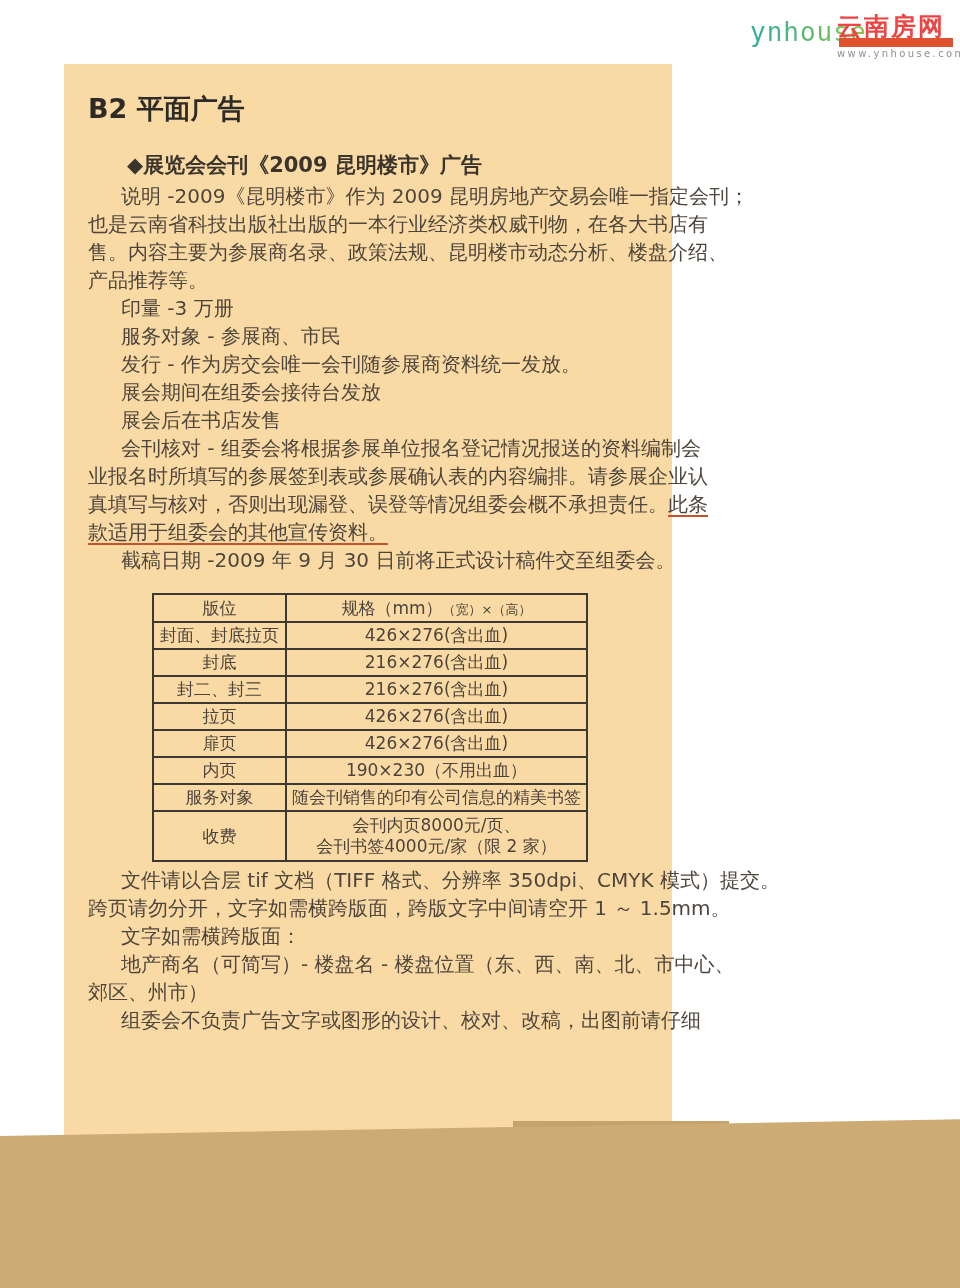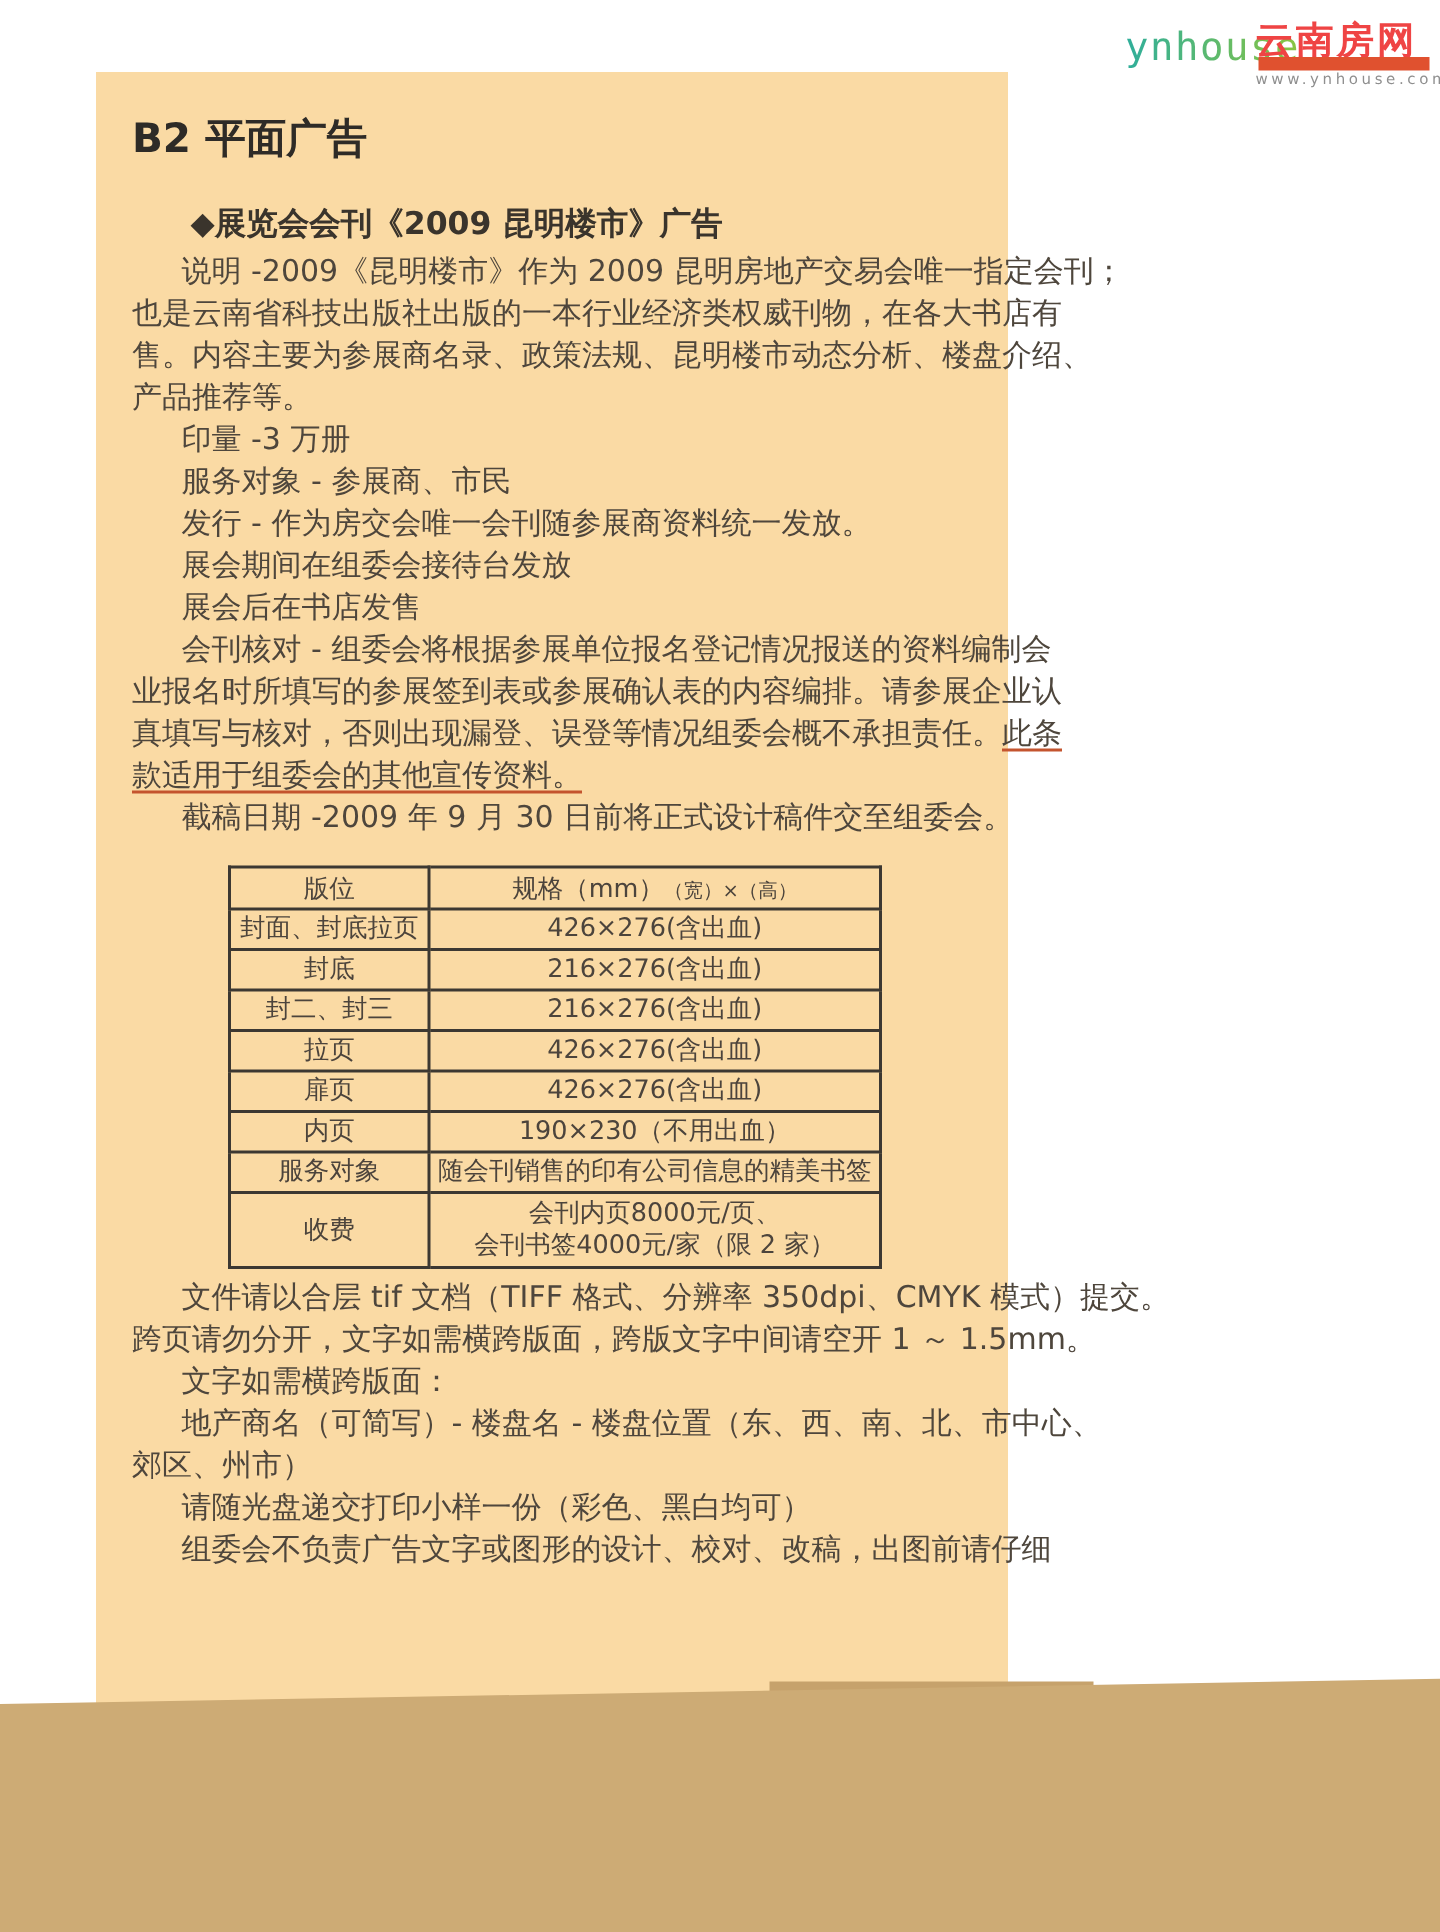--- a/index.html
+++ b/index.html
@@ -11,21 +11,21 @@
         font-size:26px;letter-spacing:1px;font-weight:normal;
         background:linear-gradient(90deg,#2fae9b,#8bc540);
         -webkit-background-clip:text;background-clip:text;color:transparent;}
   .brand{position:absolute;left:89px;top:0px;font-size:25px;font-weight:bold;color:#ef4444;
         letter-spacing:2px;white-space:nowrap;}
   .tagbar{position:absolute;left:91px;top:28px;width:114px;height:9px;background:#e0512f;
         overflow:hidden;text-align:center;}
   .url{position:absolute;left:89px;top:38px;font-size:10px;color:#8f8f8f;letter-spacing:2.4px;
         white-space:nowrap;}
   
-  .content{position:absolute;left:64px;top:48px;width:608px;height:1100px;background:#fadaa4;}
+  .content{position:absolute;left:64px;top:64px;width:608px;height:1100px;background:#fadaa4;}
   .title{margin:30px 0 0 24px;font-size:27px;line-height:30px;font-weight:bold;color:#2e2b27;}
   .h2{font-size:21px;line-height:24px;}
   .bold{font-weight:bold;color:#3a342c;}
   .sec1-heading{margin:29px 0 0 63px;}
   .sec2-heading{margin:35px 0 0 30px;font-weight:normal;}
   .text{margin:5px 0 0 24px;width:566px;}
   .text2{margin:4px 0 0 24px;width:580px;}
   .ln{height:28px;line-height:28px;font-size:20px;white-space:nowrap;}
   .indent{padding-left:33px;}
   .indent-sm{padding-left:6px;}
@@ -128,21 +128,20 @@
         </tbody>
     </table>
 
 
     <div class="text2">
       <div class="ln indent">文件请以合层 tif 文档（TIFF 格式、分辨率 350dpi、CMYK 模式）提交。</div>
       <div class="ln">跨页请勿分开，文字如需横跨版面，跨版文字中间请空开 1 ～ 1.5mm。</div>
       <div class="ln indent">文字如需横跨版面：</div>
       <div class="ln indent">地产商名（可简写）- 楼盘名 - 楼盘位置（东、西、南、北、市中心、</div>
       <div class="ln">郊区、州市）</div>
-      <div class="ln indent">请随光盘递交打印小样一份（彩色、黑白均可）</div>
       <div class="ln indent">组委会不负责广告文字或图形的设计、校对、改稿，出图前请仔细</div>
     </div>
   </div>
 
   <div class="patch"></div>
   <div class="footer-block"></div>
 
 </div>
 
 </body></html>

